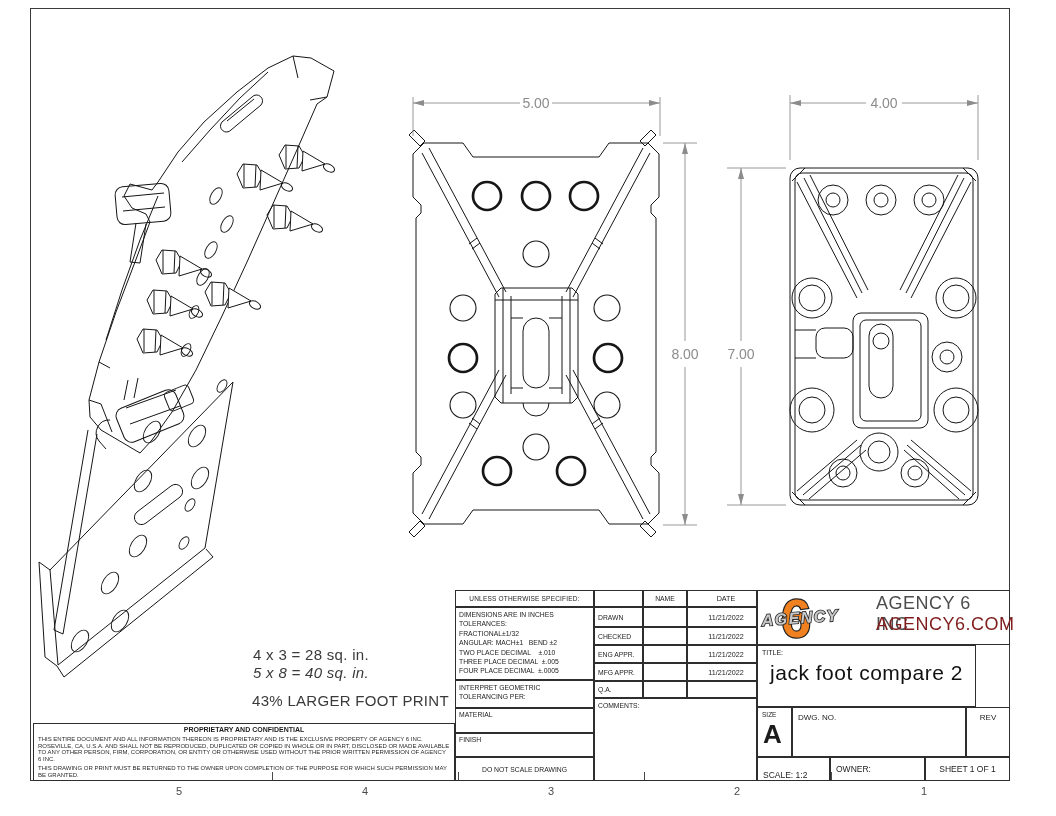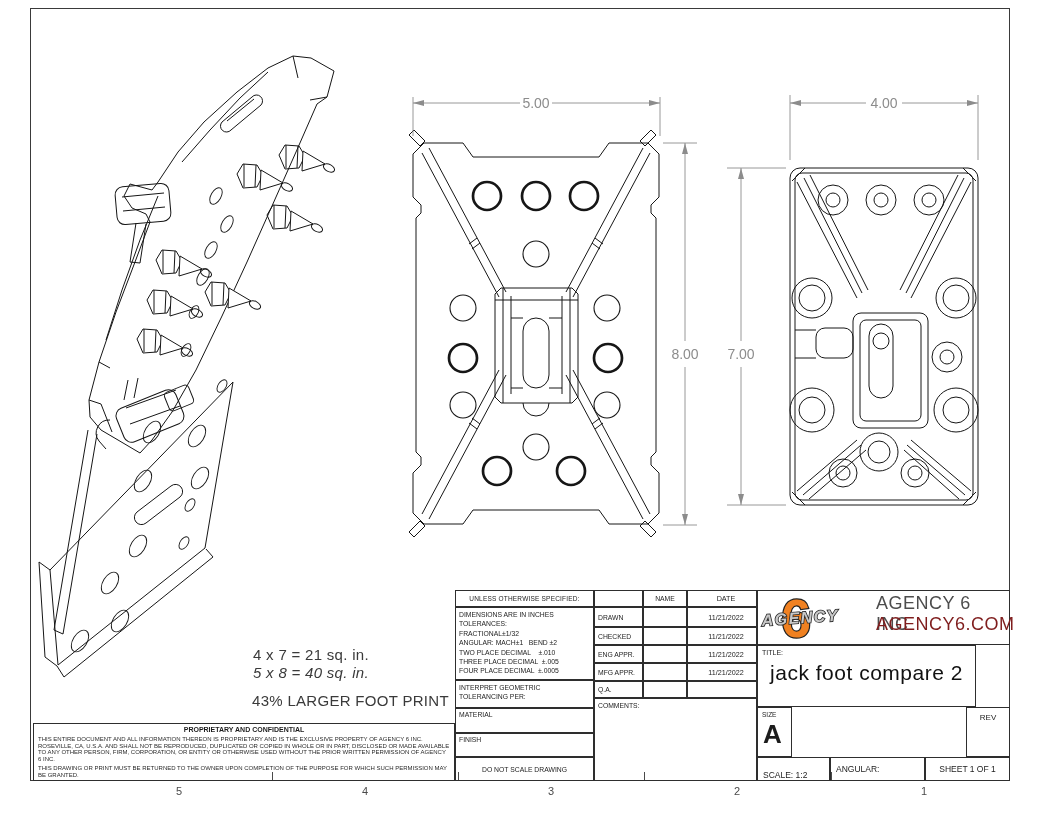--- a/index.html
+++ b/index.html
@@ -218,21 +218,21 @@
         <ellipse cx="120" cy="621" rx="7" ry="12" transform="rotate(32 120 621)"></ellipse>
         <ellipse cx="80" cy="641" rx="7" ry="12" transform="rotate(32 80 641)"></ellipse>
         <ellipse cx="222" cy="386" rx="4" ry="7" transform="rotate(32 222 386)"></ellipse>
         <ellipse cx="190" cy="505" rx="4" ry="7" transform="rotate(32 190 505)"></ellipse>
         <ellipse cx="184" cy="543" rx="4" ry="7" transform="rotate(32 184 543)"></ellipse>
       </g>
       <path class="partline" d="M146,523 L180,497 A7,7 0 0 0 171,486 L137,512 A7,7 0 0 0 146,523 Z"></path>
     </g>
   </svg>
 
-  <div class="note" style="left:253px;top:646px;">4 x 7 = 21 sq. in.</div>
+  <div class="note" style="left:253px;top:646px;">4 x 3 = 28 sq. in.</div>
   <div class="note" style="left:253px;top:664px;font-style:italic;">5 x 8 = 40 sq. in.</div>
   <div class="note" style="left:252px;top:692px;">43% LARGER FOOT PRINT</div>
 
   <div class="box tb-head" style="left:455px;top:590px;width:139px;height:17px;display:flex;align-items:center;justify-content:center;">
     <span>UNLESS OTHERWISE SPECIFIED:</span>
   </div>
   <div class="box" style="left:455px;top:607px;width:139px;height:73px;padding:2px 0 0 3px;">
     <div class="tol-line">DIMENSIONS ARE IN INCHES</div>
     <div class="tol-line">TOLERANCES:</div>
     <div class="tol-line">FRACTIONAL±1/32</div>
@@ -300,29 +300,32 @@
 
   <div class="box" style="left:757px;top:645px;width:219px;height:62px;">
     <div style="font-size:7px;margin:3px 0 0 4px;">TITLE:</div>
     <div style="font-size:21px;text-align:center;margin-top:5px;letter-spacing:0.5px;color:#111;">jack foot compare 2</div>
   </div>
 
   <div class="box" style="left:757px;top:707px;width:35px;height:50px;">
     <div style="font-size:6.5px;margin:3px 0 0 4px;">SIZE</div>
     <div style="font-size:26px;font-weight:bold;margin:1px 0 0 5px;">A</div>
   </div>
+  <div class="box" style="left:792px;top:707px;width:174px;height:50px;">
+    <div style="font-size:8px;margin:5px 0 0 5px;">DWG. NO.</div>
+  </div>
   <div class="box" style="left:966px;top:707px;width:44px;height:50px;">
     <div style="font-size:8px;margin:5px 0 4px 0;text-align:center;">REV</div>
   </div>
 
   <div class="box" style="left:757px;top:757px;width:73px;height:24px;display:flex;align-items:flex-end;">
     <span style="font-size:8.5px;margin-left:5px;">SCALE: 1:2</span>
   </div>
   <div class="box" style="left:830px;top:757px;width:95px;height:24px;display:flex;align-items:center;">
-    <span style="font-size:8.5px;margin-left:5px;">ANGULAR:</span>
+    <span style="font-size:8.5px;margin-left:5px;">OWNER:</span>
   </div>
   <div class="box" style="left:925px;top:757px;width:85px;height:24px;display:flex;align-items:center;justify-content:center;text-align:center;">
     <span style="font-size:8.5px;">SHEET 1 OF 1</span>
   </div>
 
   <div class="box" style="left:33px;top:723px;width:422px;height:58px;">
     <div class="prop-head">PROPRIETARY AND CONFIDENTIAL</div>
     <div class="prop-body">THIS ENTIRE DOCUMENT AND ALL INFORMATION THEREON IS PROPRIETARY AND IS THE EXCLUSIVE PROPERTY OF AGENCY 6 INC. ROSEVILLE, CA, U.S.A. AND SHALL NOT BE REPRODUCED, DUPLICATED OR COPIED IN WHOLE OR IN PART, DISCLOSED OR MADE AVAILABLE TO ANY OTHER PERSON, FIRM, CORPORATION, OR ENTITY OR OTHERWISE USED WITHOUT THE PRIOR WRITTEN PERMISSION OF AGENCY 6 INC.</div>
     <div class="prop-body">THIS DRAWING OR PRINT MUST BE RETURNED TO THE OWNER UPON COMPLETION OF THE PURPOSE FOR WHICH SUCH PERMISSION MAY BE GRANTED.</div>
   </div>

